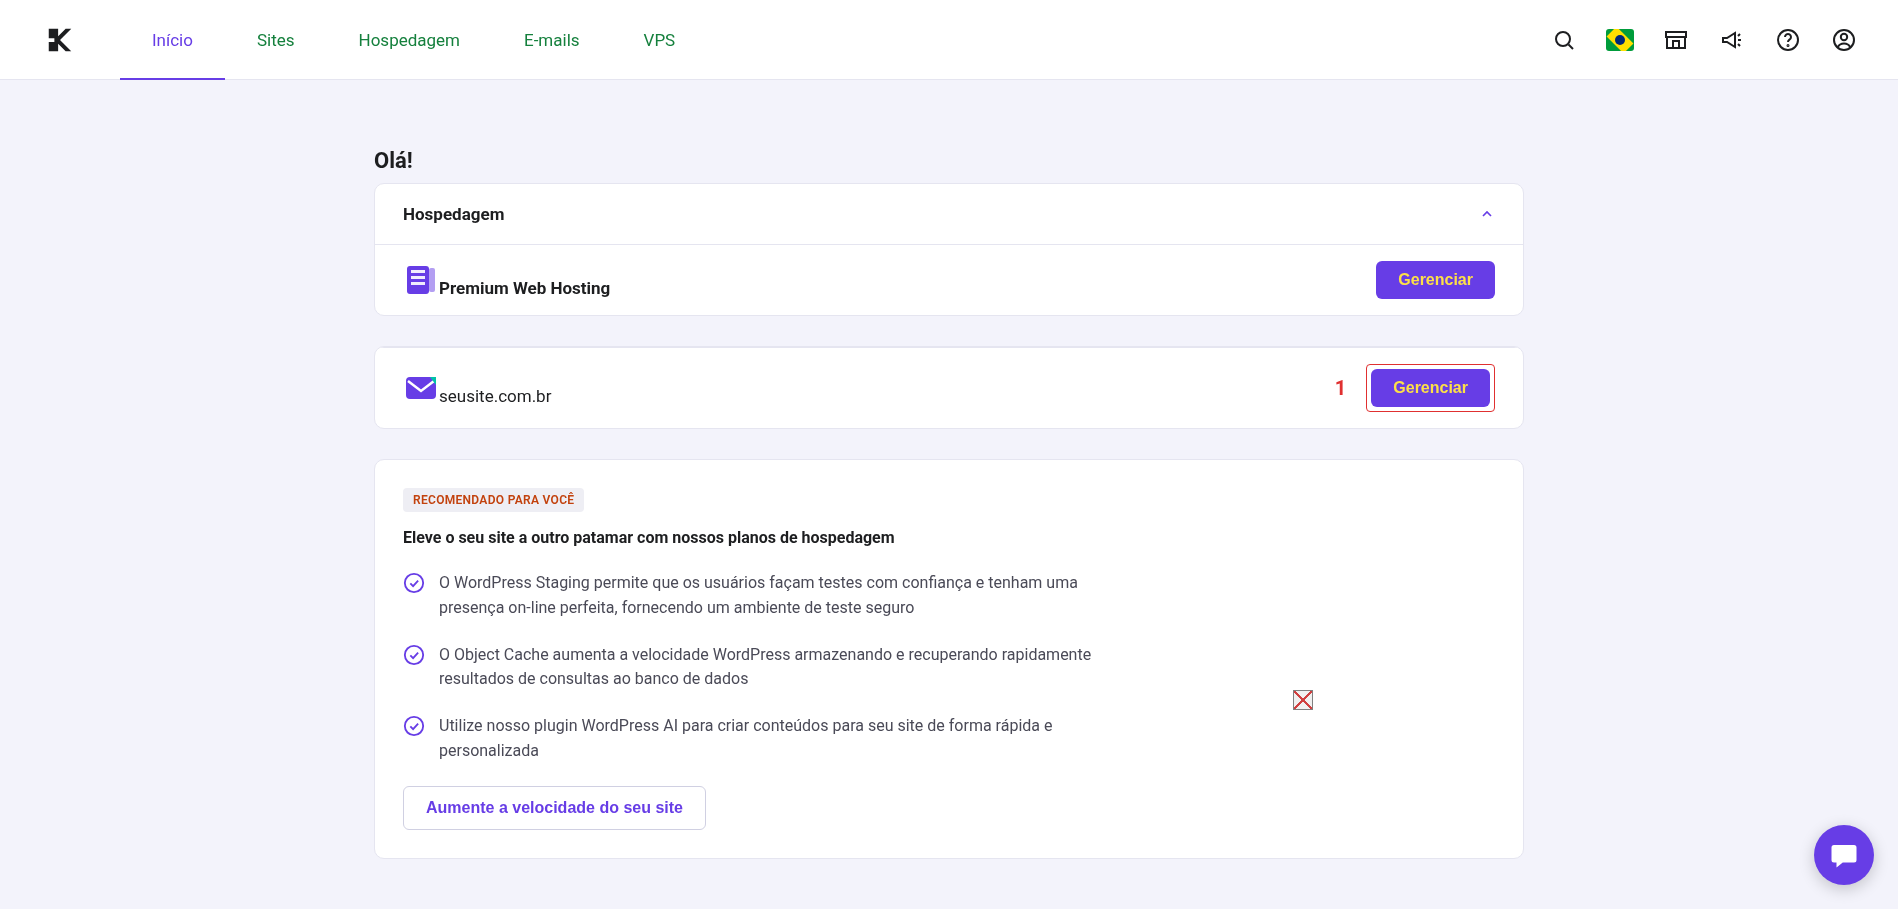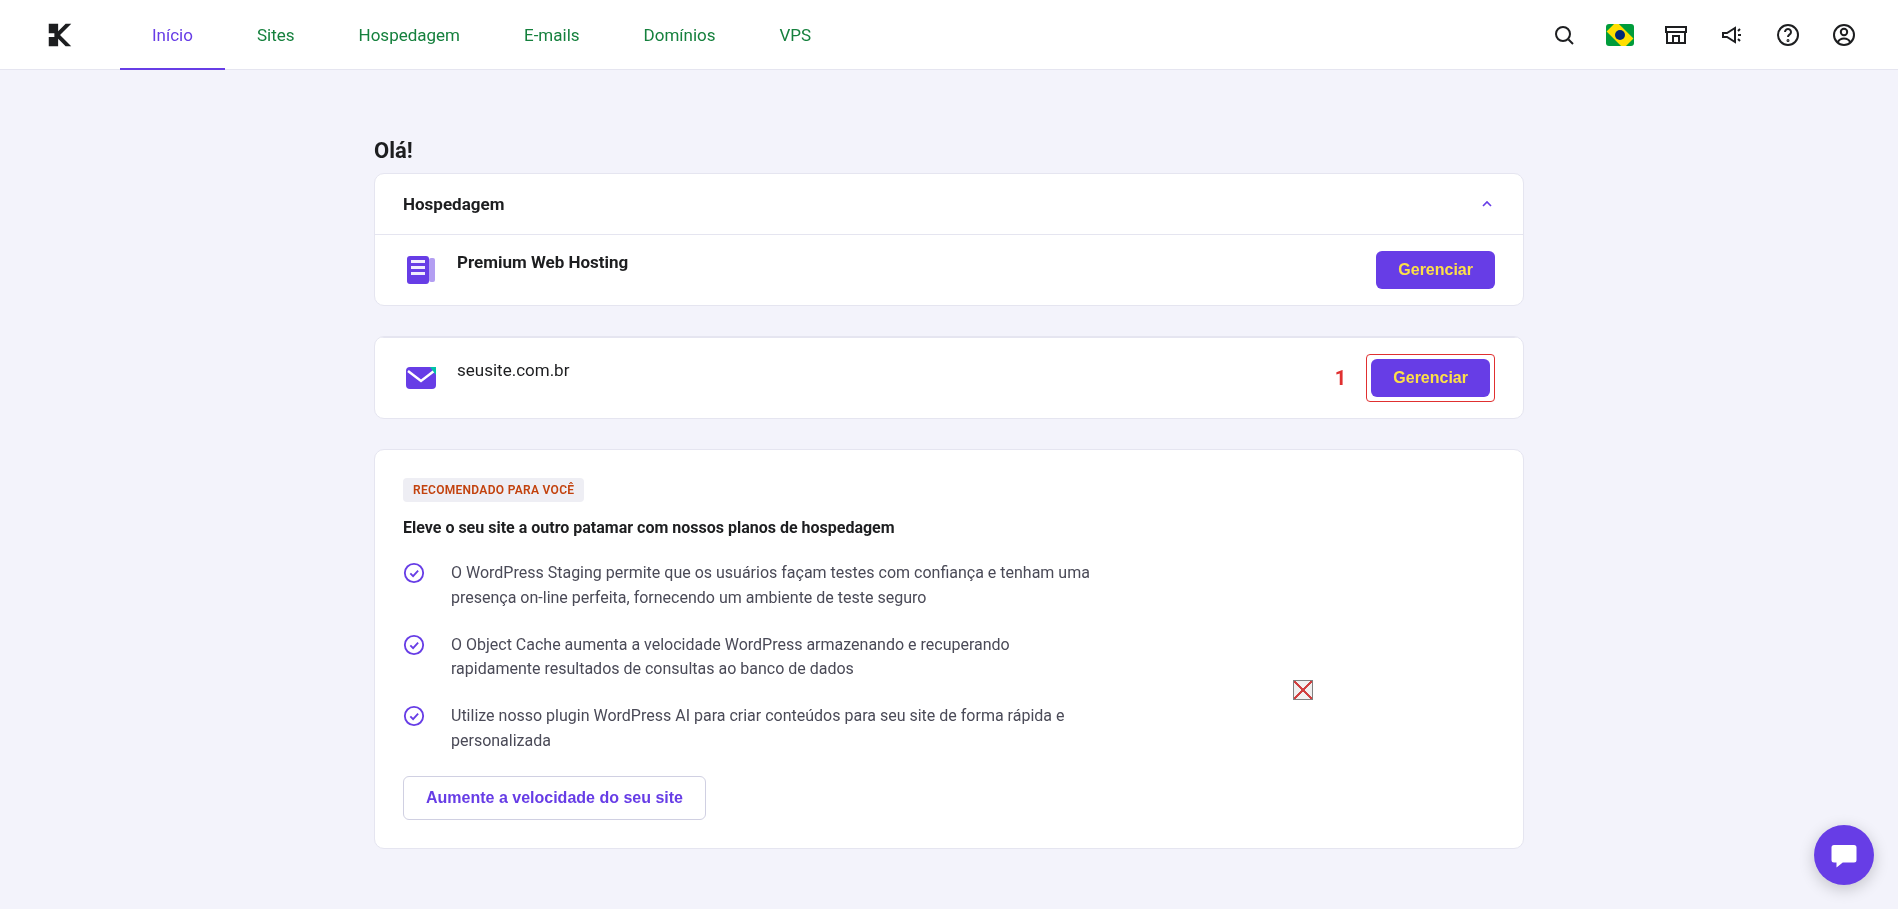--- a/index.html
+++ b/index.html
@@ -8,21 +8,21 @@
     background: #f3f3fb;
     color: #1d1e20;
     width: 1898px;
     height: 909px;
     overflow: hidden;
   }
   
   .header {
     display: flex;
     align-items: center;
-    height: 70px;
+    height: 80px;
     background: #fff;
     border-bottom: 1px solid #e5e5f0;
   }
   .logo {
     width: 120px;
     display: flex;
     align-items: center;
     justify-content: center;
   }
   .logo svg { width: 30px; height: 30px; }
@@ -133,22 +133,21 @@
   }
   .card-body {
     border-top: 1px solid #e5e5f0;
     padding: 16px 28px;
     display: flex;
     align-items: center;
     justify-content: space-between;
   }
   .item-left {
     display: flex;
-    align-items: flex-start;
-    gap: 18px;
+    align-items: flex-end;
   }
   .item-label {
     font-size: 17px;
     font-weight: 700;
   }
   .item-label.normal { font-weight: 400; }
   .icon-box {
     width: 36px;
     height: 36px;
     display: flex;
@@ -216,21 +215,21 @@
     margin-bottom: 24px;
   }
   .reco-body {
     display: flex;
     gap: 40px;
   }
   .reco-left { flex: 1; max-width: 700px; }
   .reco-right { width: 320px; display: flex; align-items: center; justify-content: center; }
   .feature {
     display: flex;
-    gap: 26px;
+    gap: 14px;
     margin-bottom: 22px;
     font-size: 16px;
     color: #4a4a57;
     line-height: 1.55;
   }
   .check-circle {
     flex-shrink: 0;
     width: 22px;
     height: 22px;
     margin-top: 1px;
@@ -269,21 +268,20 @@
   <div class="logo">
     <svg viewBox="0 0 32 32">
       <path d="M4 4 L14 4 L14 12 L22 4 L28 4 L16 16 L28 28 L22 28 L14 20 L14 28 L4 28 L4 18 L10 18 L10 14 L4 14 Z" fill="#1d1e20"></path>
     </svg>
   </div>
   <nav class="nav">
     <div class="nav-item active">Início</div>
     <div class="nav-item">Sites</div>
     <div class="nav-item">Hospedagem</div>
     <div class="nav-item">E-mails</div>
-    <div class="nav-item">Domínios</div>
     <div class="nav-item">VPS</div>
   </nav>
   <div class="header-right">
     <div class="header-icon">
       <svg viewBox="0 0 24 24" width="24" height="24" fill="none" stroke="#1d1e20" stroke-width="2">
         <circle cx="11" cy="11" r="7"></circle>
         <line x1="21" y1="21" x2="16.5" y2="16.5"></line>
       </svg>
     </div>
     <div class="header-icon">

